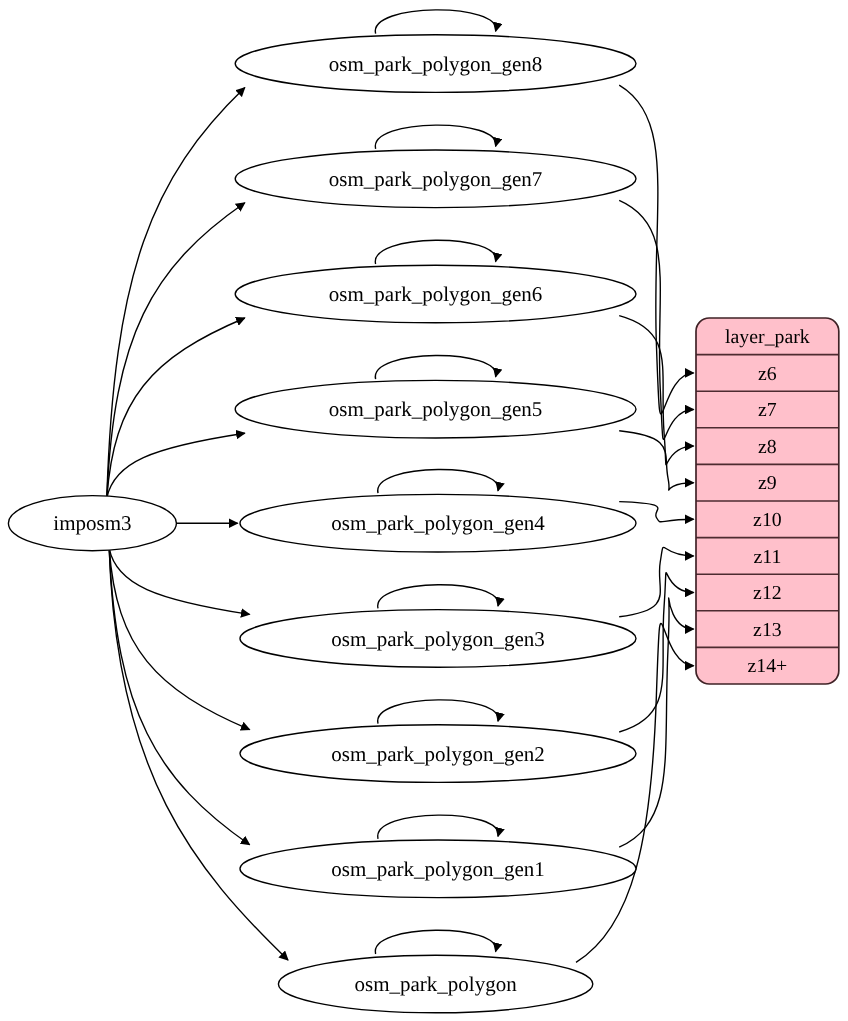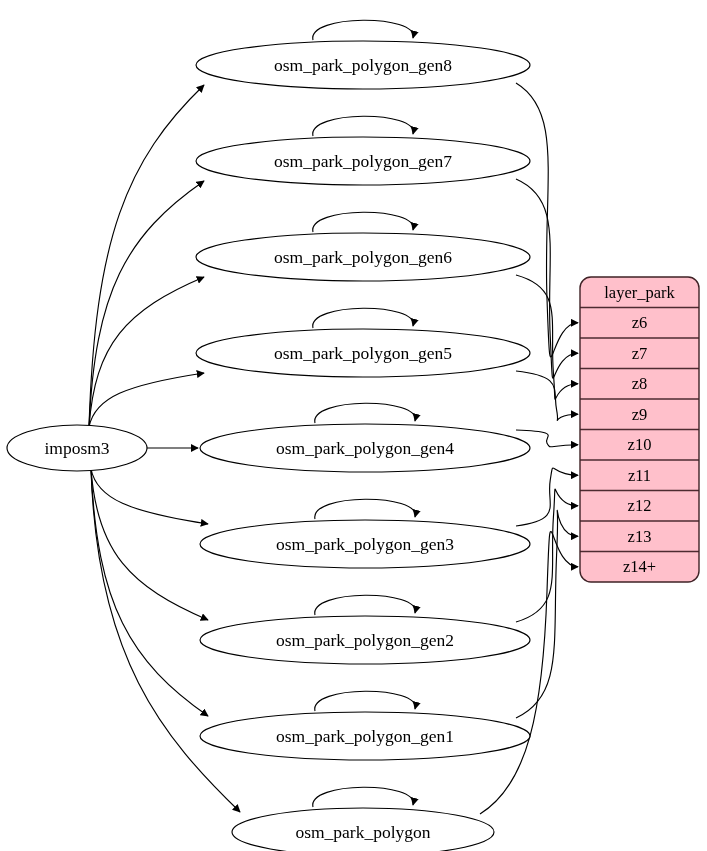--- a/index.html
+++ b/index.html
@@ -1,18 +1,18 @@
 <!DOCTYPE html>
 <html><head>
 <meta charset="utf-8">
 <style>
   html,body{margin:0;padding:0;background:#ffffff;}
   body{width:707px;height:851px;overflow:hidden;
        font-family:"Liberation Serif","DejaVu Serif",serif;}
-  #canvas{position:relative;width:707px;height:743px;margin-top:12px;}
+  #canvas{position:relative;width:707px;height:743px;}
   svg{display:block;}
   .nodelabel{font-family:"Liberation Serif","DejaVu Serif",serif;font-size:17.5px;fill:#000;}
   .tablelabel{font-family:"Liberation Serif","DejaVu Serif",serif;font-size:16.5px;fill:#000;}
   .ell{fill:#ffffff;stroke:#000000;stroke-width:1.15;}
   .edge{fill:none;stroke:#000000;stroke-width:1.15;}
   .cellline{stroke:#4d2b30;stroke-width:1.3;fill:none;}
   .boxoutline{fill:none;stroke:#3f2226;stroke-width:1.4;}
 </style>
 </head>
 <body>

